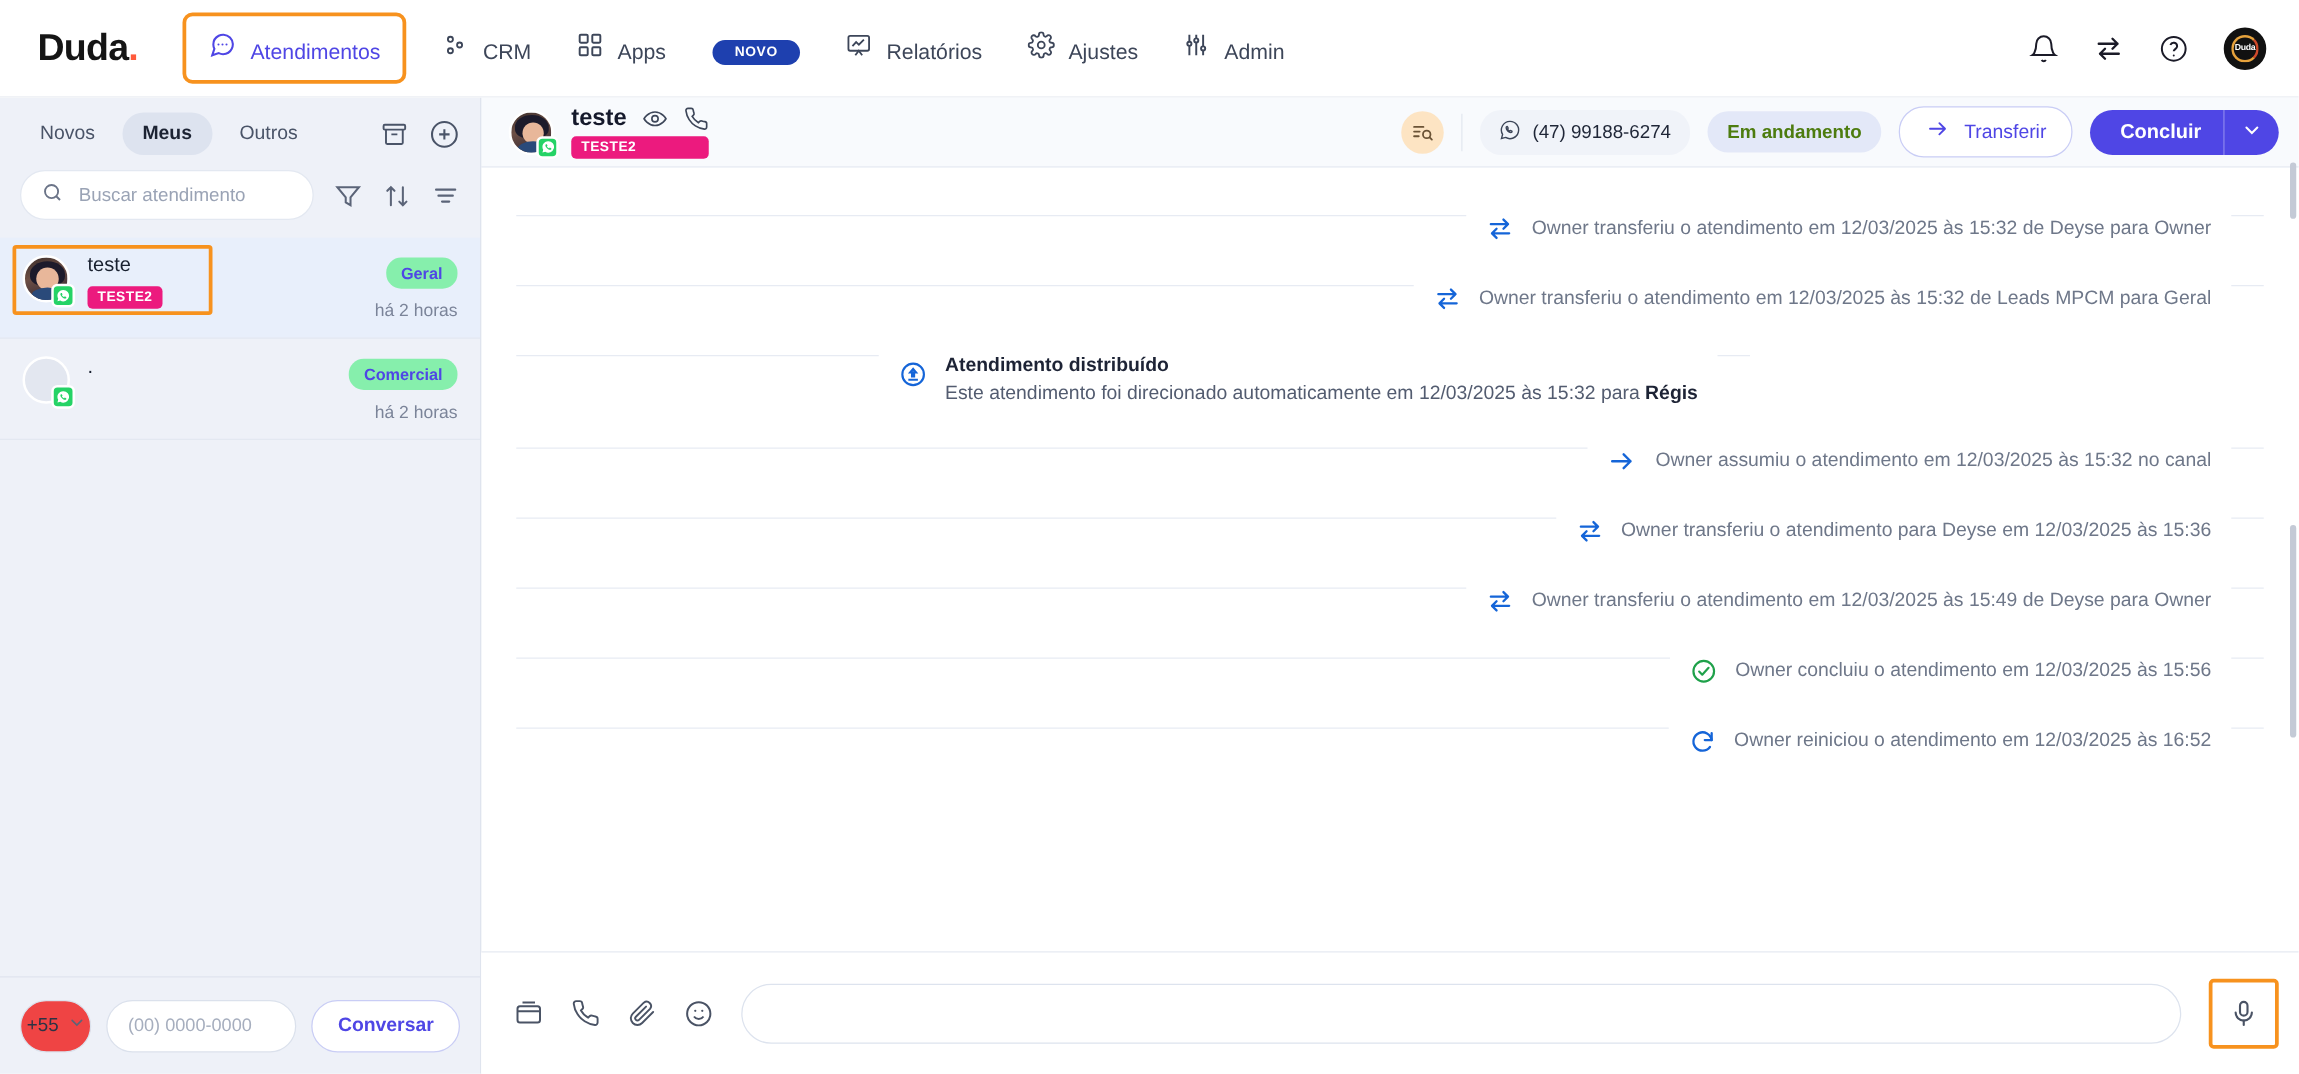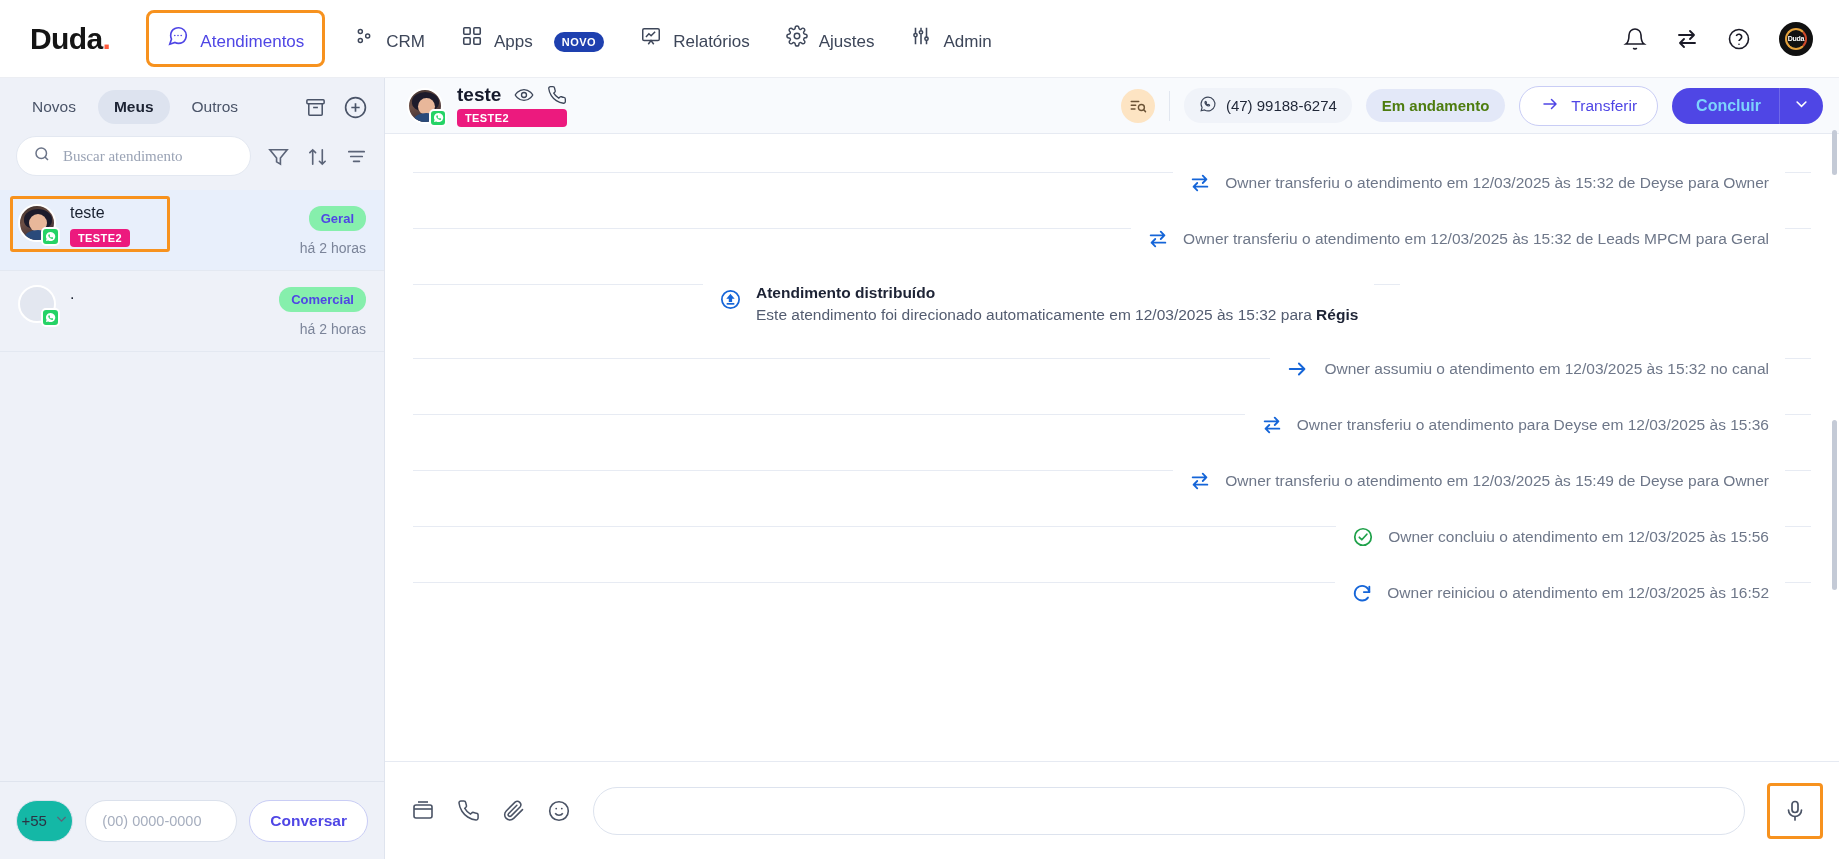--- a/index.html
+++ b/index.html
@@ -36,22 +36,22 @@
     margin-right: 8px; white-space: nowrap;
   }
   .nav-item.active { color: #4f46e5; }
   .nav-item.boxed {
     border: 3px solid #f7921e; border-radius: 8px;
     padding: 12px 18px; margin-right: 14px;
   }
   .nav-item svg { flex: 0 0 auto; }
   .badge-novo {
     background: #1e40af; color:#fff; font-size: 11px; font-weight: 700;
-    padding: 4px 8px; border-radius: 11px; letter-spacing: 0.5px;
-    margin-left: 10px;
+    padding: 4px 18px; border-radius: 11px; letter-spacing: 0.5px;
+    margin-left: 26px;
   }
   .nav-right { margin-left: auto; display: flex; align-items: center; gap: 28px; }
   .nav-right .icon-btn { cursor: pointer; color: #1b1b28; display: flex; }
   .avatar-top {
     width: 34px; height: 34px; border-radius: 50%;
     background: #111; display:flex; align-items:center; justify-content:center;
     color:#fff; font-size: 9px; font-weight:700; cursor:pointer;
     border: 2px solid #111;
   }
   .avatar-top span{
@@ -88,21 +88,21 @@
     display: flex; align-items: center; gap: 16px;
     padding: 6px 16px 14px 16px;
   }
   .search-box {
     flex: 1; height: 40px; background: #fff; border-radius: 20px;
     display: flex; align-items: center; gap: 12px; padding: 0 16px;
     border: 1px solid #e3e8f1;
   }
   .search-box input {
     border: none; outline: none; font-size: 15px; color: #333;
-    width: 100%; font-family: Liberation Serif, serif;
+    width: 100%; font-family: Liberation Sans, sans-serif;
     background: transparent;
   }
   .search-box input::placeholder { color: #9aa3b5; }
   .search-row .s-icon { cursor: pointer; color: #5b6478; display:flex; }
 
   .conv-list { flex: 1; overflow-y: auto; }
   .conv {
     display: flex; align-items: flex-start; gap: 14px;
     padding: 14px 18px; cursor: pointer; position: relative;
     border-bottom: 1px solid #e3e8f1;
@@ -157,21 +157,21 @@
     margin-bottom: 9px;
   }
   .conv-time { font-size: 14px; color: #7b8499; }
 
   .sidebar-footer {
     height: 78px; border-top: 1px solid #dfe4ee;
     display: flex; align-items: center; gap: 12px; padding: 0 16px;
     background:#eef1f8;
   }
   .cc-select {
-    width: 86px; height: 42px; background:#14b8a6; border:1px solid #dbe1ec;
+    width: 86px; height: 42px; background:#ef4444; border:1px solid #dbe1ec;
     border-radius: 21px; display:flex; align-items:center; justify-content:center;
     gap: 8px; font-size:15px; color:#2c3344; cursor:pointer;
   }
   .phone-input {
     width: 152px; height: 42px; background:#fff; border:1px solid #dbe1ec;
     border-radius: 21px; padding: 0 16px; font-size:14.5px; outline:none;
     color:#333; font-family:"Liberation Sans", sans-serif;
   }
   .phone-input::placeholder{ color:#a6aebe; }
   .btn-conversar {
@@ -222,21 +222,21 @@
     border-radius:17px; padding: 8px 16px; cursor:pointer;
   }
   .btn-transferir {
     display:flex; align-items:center; gap:11px;
     border:1px solid #c9cdf5; border-radius:20px; background:#fff;
     color:#4f46e5; font-size:15.5px; padding: 8px 20px; cursor:pointer;
     font-family:"Liberation Sans", sans-serif;
   }
   .btn-concluir-group { display:flex; align-items:stretch; }
   .btn-concluir {
-    background:#4f46e5; color:#7dd3fc; font-size:16px; font-weight:600;
+    background:#4f46e5; color:#ffffff; font-size:16px; font-weight:600;
     border:none; border-radius:20px 0 0 20px; padding: 9px 18px 9px 24px;
     cursor:pointer; font-family:"Liberation Sans", sans-serif;
   }
   .btn-concluir-caret {
     background:#4f46e5; color:#fff; border:none; border-left:1px solid #6f68ea;
     border-radius: 0 20px 20px 0; padding: 0 14px; cursor:pointer;
     display:flex; align-items:center;
   }
 
   

